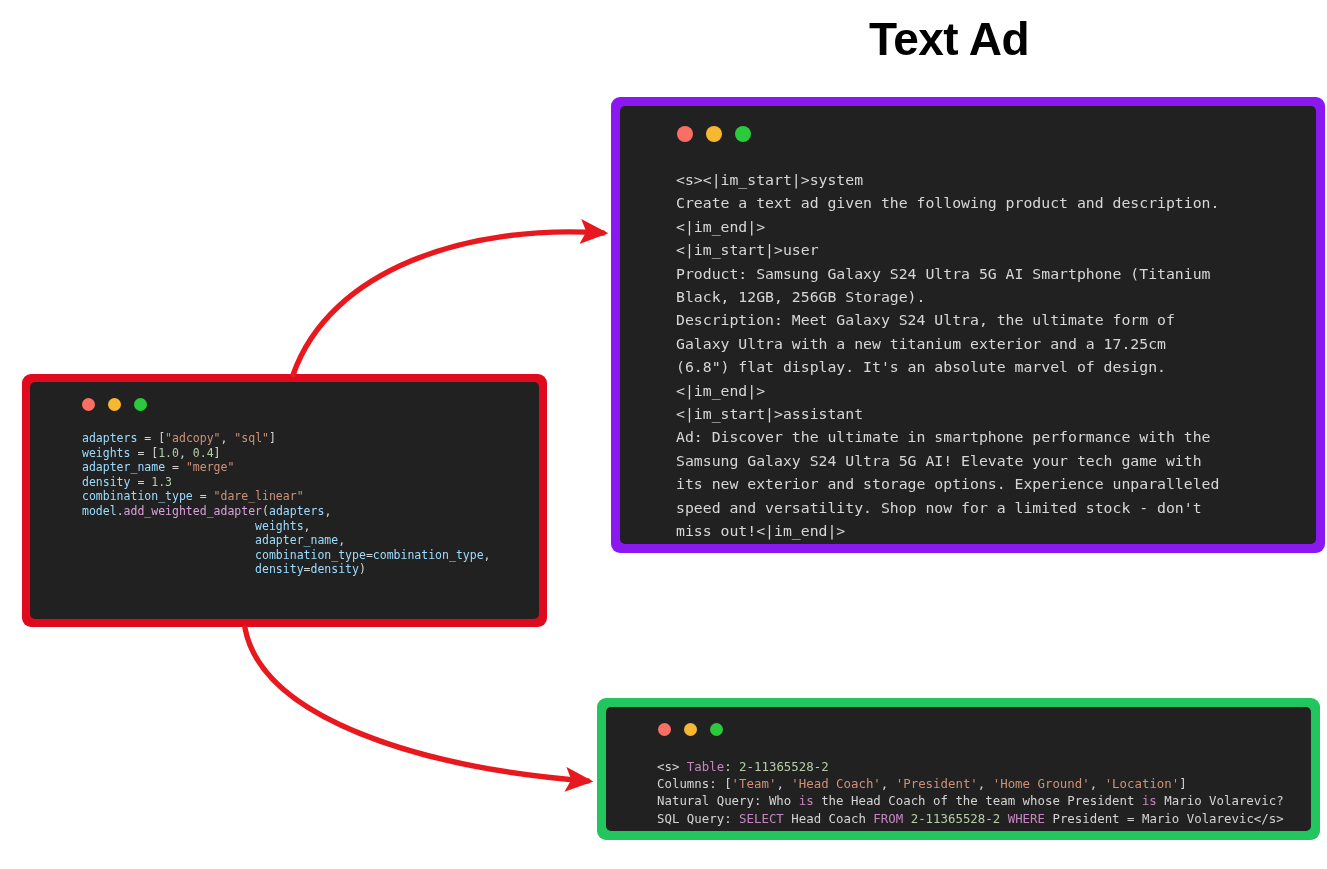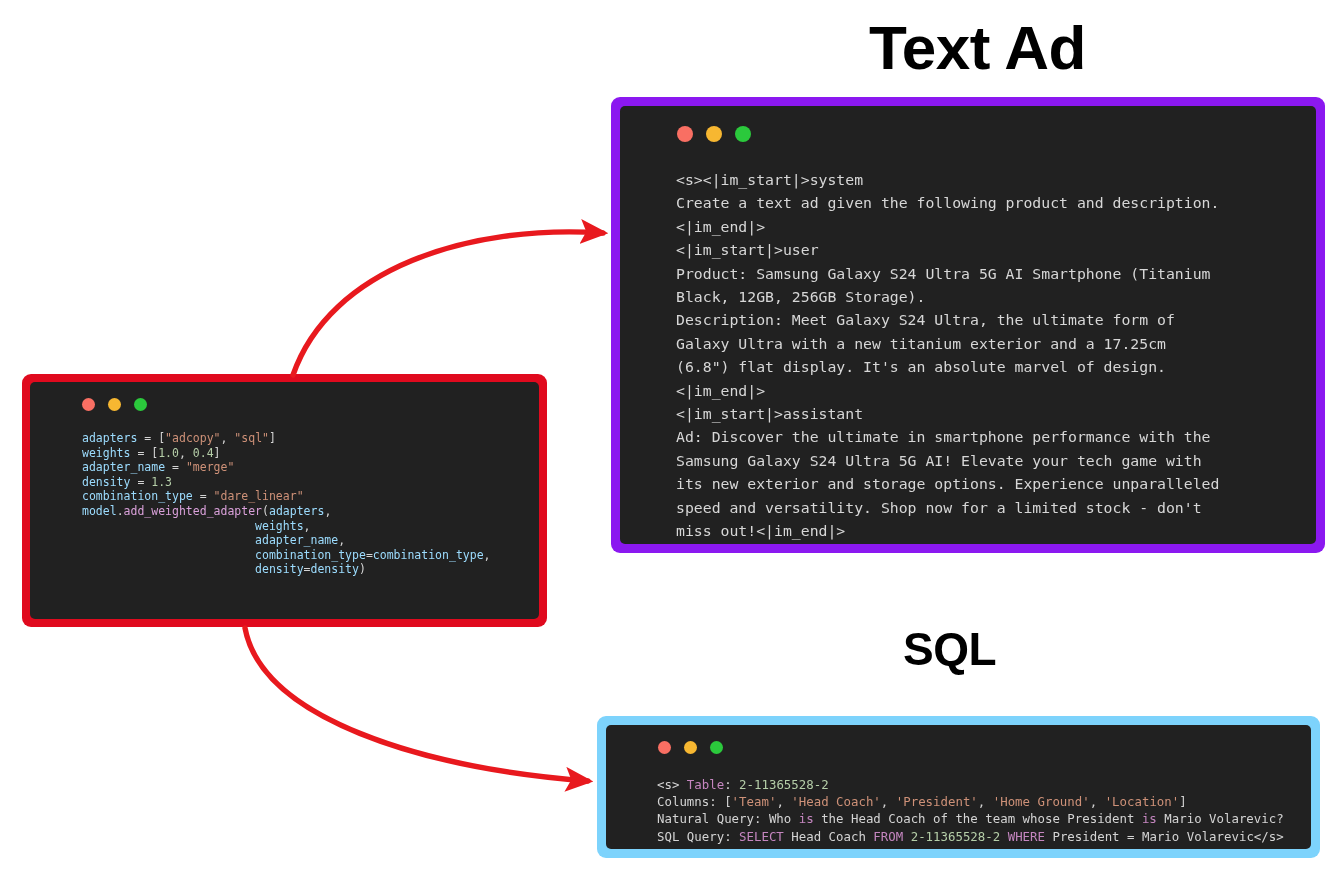--- a/index.html
+++ b/index.html
@@ -39,21 +39,21 @@
     font-family: "Liberation Sans", sans-serif;
     font-weight: bold;
     color: #000000;
     letter-spacing: -0.5px;
     white-space: nowrap;
     z-index: 3;
   }
   #heading-text-ad {
     left: 869px;
     top: 12px;
-    font-size: 62px;
+    font-size: 46px;
   }
   #heading-sql {
     left: 903px;
     top: 622px;
     font-size: 46px;
   }
 
   
   .terminal {
     position: absolute;
@@ -120,24 +120,24 @@
   #win-textad .code {
     margin: 26px 0 0 26px;
     font-size: 14.8px;
     line-height: 23.4px;
     color: #d7d7d7;
   }
 
   
   #win-sql {
     left: 597px;
-    top: 716px;
+    top: 698px;
     width: 723px;
     height: 142px;
-    background: #7dd3fc;
+    background: #22c55e;
     padding: 9px;
   }
   #win-sql .dots { padding: 16px 0 0 22px; }
   #win-sql .dot { width: 13px; height: 13px; }
   #win-sql .code {
     margin: 22px 0 0 21px;
     font-size: 12.4px;
     line-height: 17.2px;
   }
 
@@ -156,21 +156,20 @@
   .s-val   { color: #b5cea8; }
   .s-str   { color: #ce9178; }
 </style>
 </head>
 <body>
 
 <div id="canvas">
 
   <div class="heading" id="heading-text-ad">Text Ad</div>
 
-  <div class="heading" id="heading-sql">SQL</div>
 
   <div class="terminal" id="win-merge">
     <div class="terminal-inner">
       <div class="dots">
         <span class="dot red"></span>
         <span class="dot amber"></span>
         <span class="dot green"></span>
       </div>
       <div class="code" id="merge-code"><span class="t-var">adapters</span><span class="t-op"> = </span><span class="t-punct">[</span><span class="t-str">"adcopy"</span><span class="t-punct">, </span><span class="t-str">"sql"</span><span class="t-punct">]</span>
 <span class="t-var">weights</span><span class="t-op"> = </span><span class="t-punct">[</span><span class="t-num">1.0</span><span class="t-punct">, </span><span class="t-num">0.4</span><span class="t-punct">]</span>

